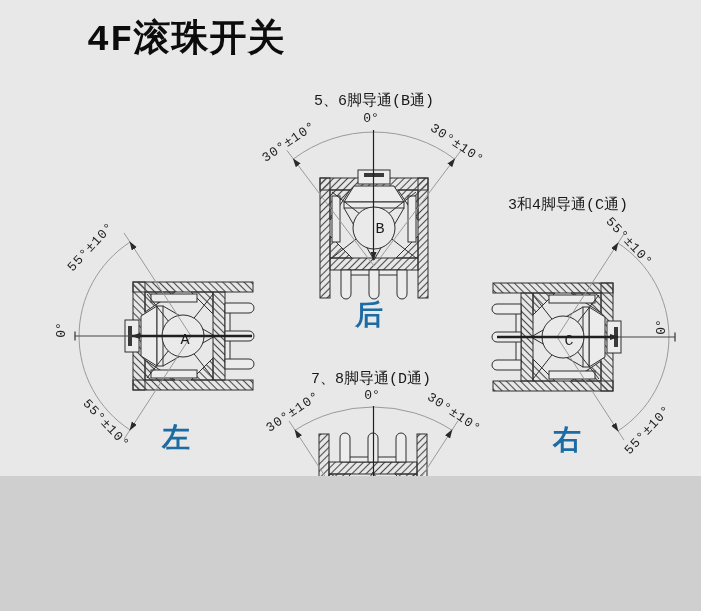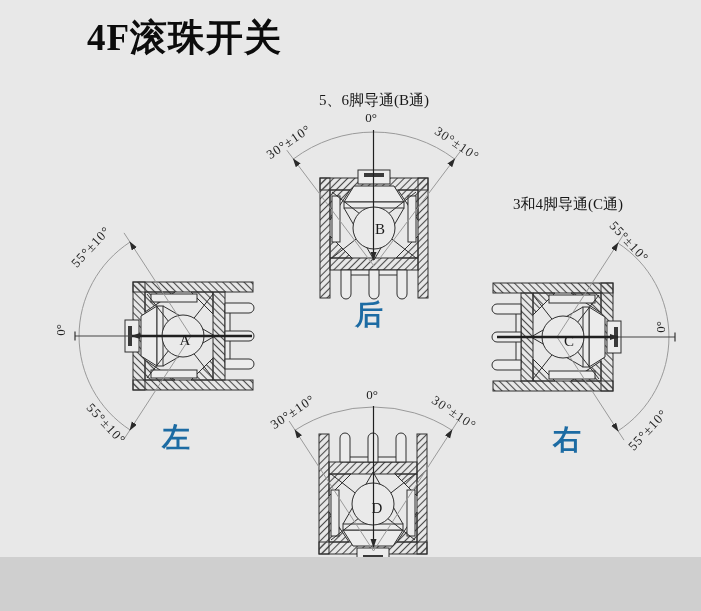--- a/index.html
+++ b/index.html
@@ -1,19 +1,19 @@
 <!DOCTYPE html>
 <html><head>
 <meta charset="utf-8">
 <style>
   html,body { margin:0; padding:0; background:#cfcfcf; }
   .canvas {
-    position:relative; width:701px; height:557px;
+    position:relative; width:701px; height:476px;
     background:#e8e8e8; overflow:hidden;
-    font-family:Liberation Serif, serif;
+    font-family:Liberation Mono, monospace;
     color:#1c1c1c;
   }
   .canvas svg { position:absolute; left:0; top:0; }
   .txt { position:absolute; white-space:nowrap; transform:translate(-50%,-50%); }
   .title {
     position:absolute; left:87px; top:13px;
     font-size:37px; font-weight:800; letter-spacing:1px; color:#0c0c0c;
     white-space:nowrap;
   }
   .sec  { font-size:15px; color:#181818; }
@@ -140,19 +140,20 @@
   <div class="txt ball" style="left:185px;top:340px;">A</div>
   <div class="txt dir" style="left:176px;top:438px;color:#1c6ba3;">左</div>
 
   <div class="txt sec" style="left:568px;top:204px;"><span>3和4脚导通(C通)</span></div>
   <div class="txt zero" style="left:661px;top:327px;transform:translate(-50%,-50%) rotate(-90deg);">0°</div>
   <div class="txt ang" style="left:629px;top:242px;transform:translate(-50%,-50%) rotate(47deg);">55°±10°</div>
   <div class="txt ang" style="left:648px;top:430px;transform:translate(-50%,-50%) rotate(-47deg);">55°±10°</div>
   <div class="txt ball" style="left:569px;top:341px;">C</div>
   <div class="txt dir" style="left:567px;top:440px;color:#1c6ba3;">右</div>
 
+  <div class="txt sec" style="left:371px;top:378px;"><span>7、8脚导通(D通)</span></div>
   <div class="txt zero" style="left:372px;top:395px;">0°</div>
   <div class="txt ang" style="left:293px;top:412px;transform:translate(-50%,-50%) rotate(-34deg);">30°±10°</div>
   <div class="txt ang" style="left:454px;top:413px;transform:translate(-50%,-50%) rotate(34deg);">30°±10°</div>
   <div class="txt ball" style="left:377px;top:508px;">D</div>
   <div class="txt dir" style="left:375px;top:593px;color:#1c6ba3;">前</div>
 
 </div>
 
 </body></html>

